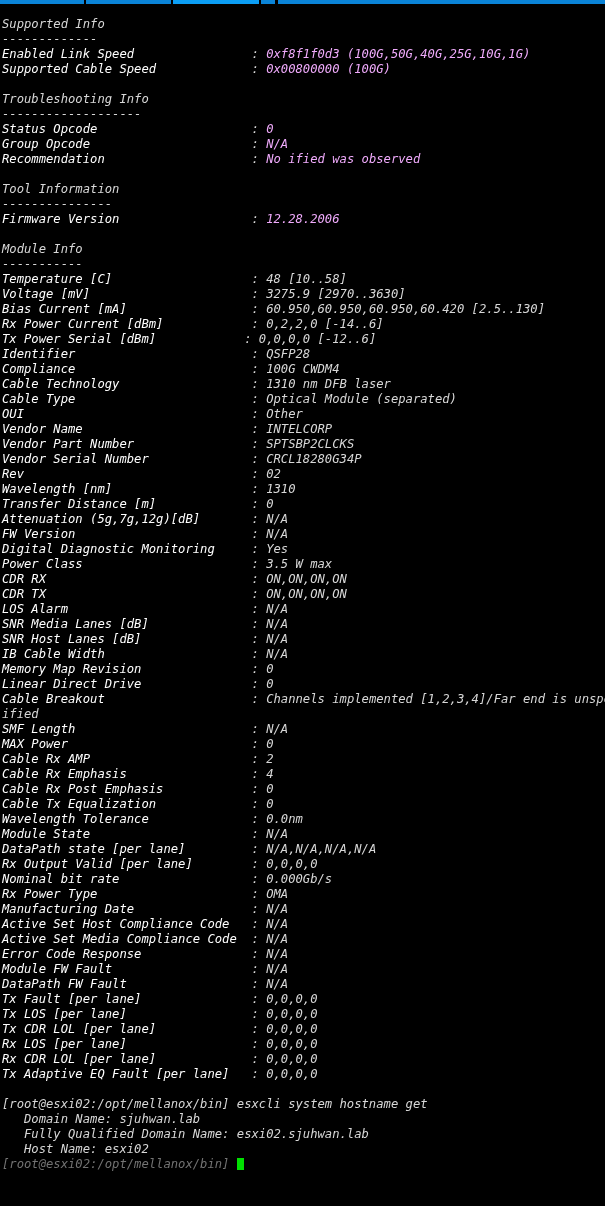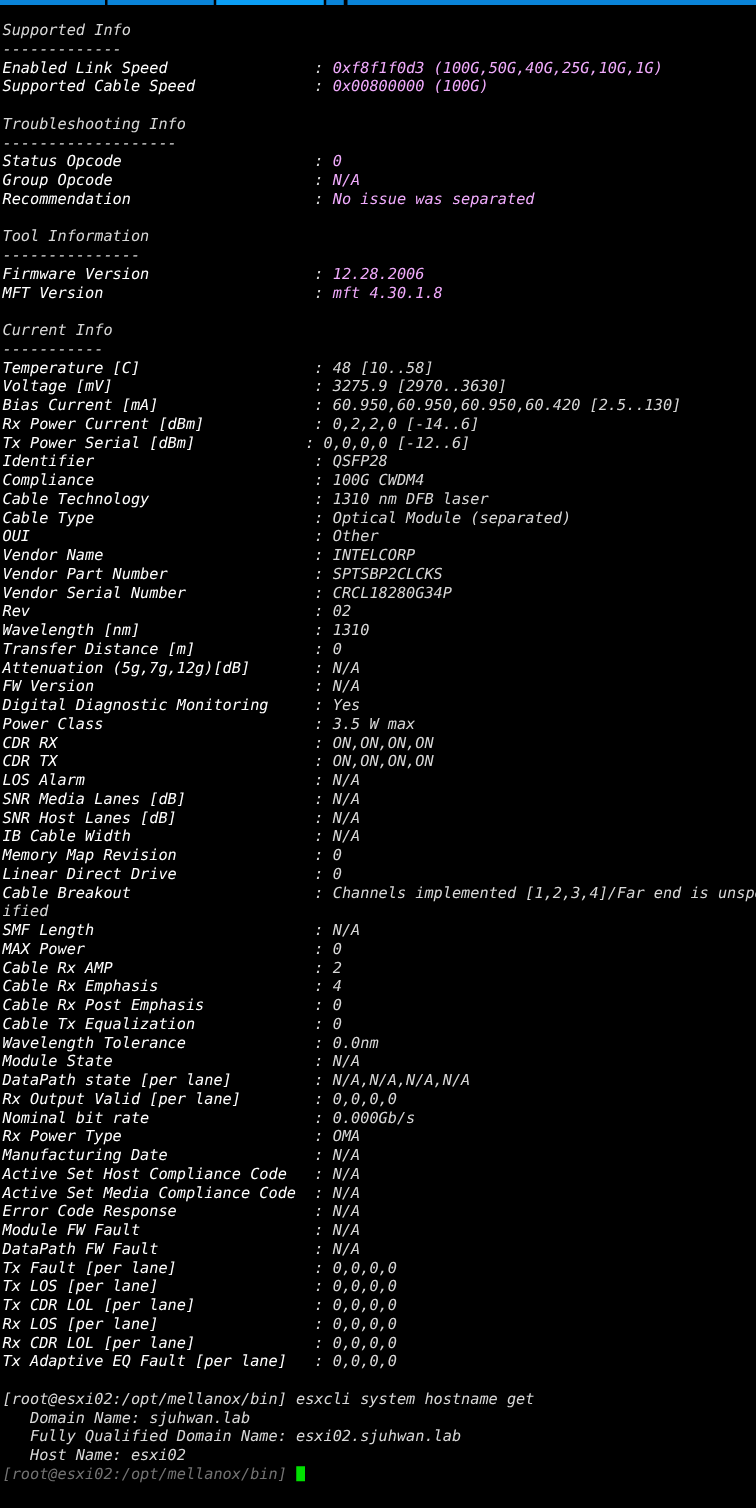--- a/index.html
+++ b/index.html
@@ -87,28 +87,27 @@
   <div class="term-inner" id="term-inner">
       <div class="line"><span class="head">Supported Info</span></div>
       <div class="line"><span class="rule">-------------</span></div>
       <div class="line"><span class="lbl">Enabled Link Speed                </span><span class="sep">: </span><span class="valg">0xf8f1f0d3 (100G,50G,40G,25G,10G,1G)</span></div>
       <div class="line"><span class="lbl">Supported Cable Speed             </span><span class="sep">: </span><span class="valg">0x00800000 (100G)</span></div>
       <div class="line blank"> </div>
       <div class="line"><span class="head">Troubleshooting Info</span></div>
       <div class="line"><span class="rule">-------------------</span></div>
       <div class="line"><span class="lbl">Status Opcode                     </span><span class="sep">: </span><span class="valg">0</span></div>
       <div class="line"><span class="lbl">Group Opcode                      </span><span class="sep">: </span><span class="valg">N/A</span></div>
-      <div class="line"><span class="lbl">Recommendation                    </span><span class="sep">: </span><span class="valg">No issue was separated</span></div>
+      <div class="line"><span class="lbl">Recommendation                    </span><span class="sep">: </span><span class="valg">No ified was observed</span></div>
       <div class="line blank"> </div>
       <div class="line"><span class="head">Tool Information</span></div>
       <div class="line"><span class="rule">---------------</span></div>
       <div class="line"><span class="lbl">Firmware Version                  </span><span class="sep">: </span><span class="valg">12.28.2006</span></div>
-      <div class="line"><span class="lbl">MFT Version                       </span><span class="sep">: </span><span class="valg">mft 4.30.1.8</span></div>
       <div class="line blank"> </div>
-      <div class="line"><span class="head">Current Info</span></div>
+      <div class="line"><span class="head">Module Info</span></div>
       <div class="line"><span class="rule">-----------</span></div>
       <div class="line"><span class="lbl">Temperature [C]                   </span><span class="sep">: </span><span class="valw">48 [10..58]</span></div>
       <div class="line"><span class="lbl">Voltage [mV]                      </span><span class="sep">: </span><span class="valw">3275.9 [2970..3630]</span></div>
       <div class="line"><span class="lbl">Bias Current [mA]                 </span><span class="sep">: </span><span class="valw">60.950,60.950,60.950,60.420 [2.5..130]</span></div>
       <div class="line"><span class="lbl">Rx Power Current [dBm]            </span><span class="sep">: </span><span class="valw">0,2,2,0 [-14..6]</span></div>
       <div class="line"><span class="lbl">Tx Power Serial [dBm]            </span><span class="sep">: </span><span class="valw">0,0,0,0 [-12..6]</span></div>
       <div class="line"><span class="lbl">Identifier                        </span><span class="sep">: </span><span class="valw">QSFP28</span></div>
       <div class="line"><span class="lbl">Compliance                        </span><span class="sep">: </span><span class="valw">100G CWDM4</span></div>
       <div class="line"><span class="lbl">Cable Technology                  </span><span class="sep">: </span><span class="valw">1310 nm DFB laser</span></div>
       <div class="line"><span class="lbl">Cable Type                        </span><span class="sep">: </span><span class="valw">Optical Module (separated)</span></div>

